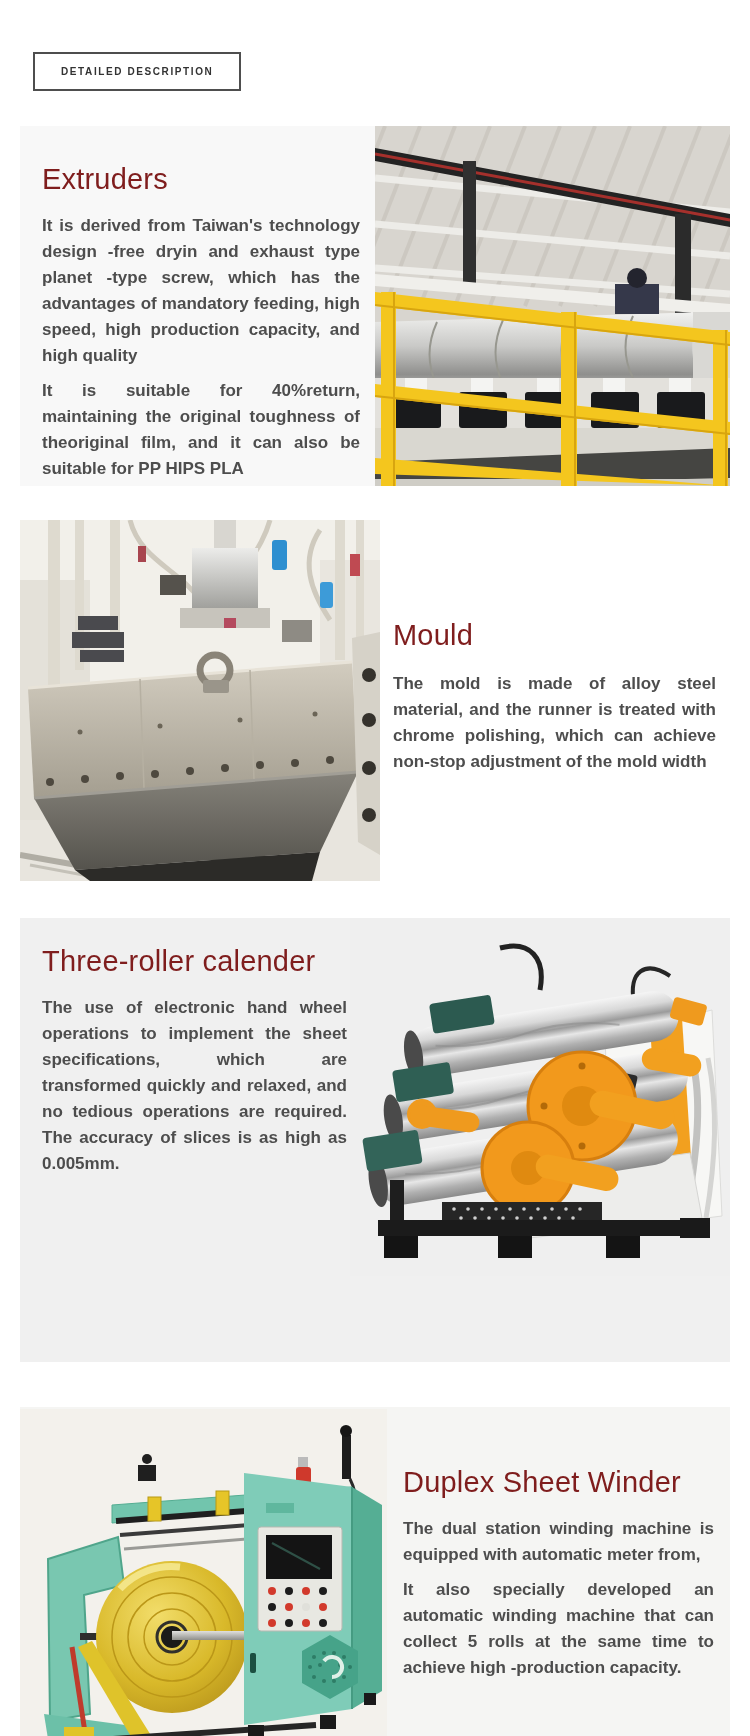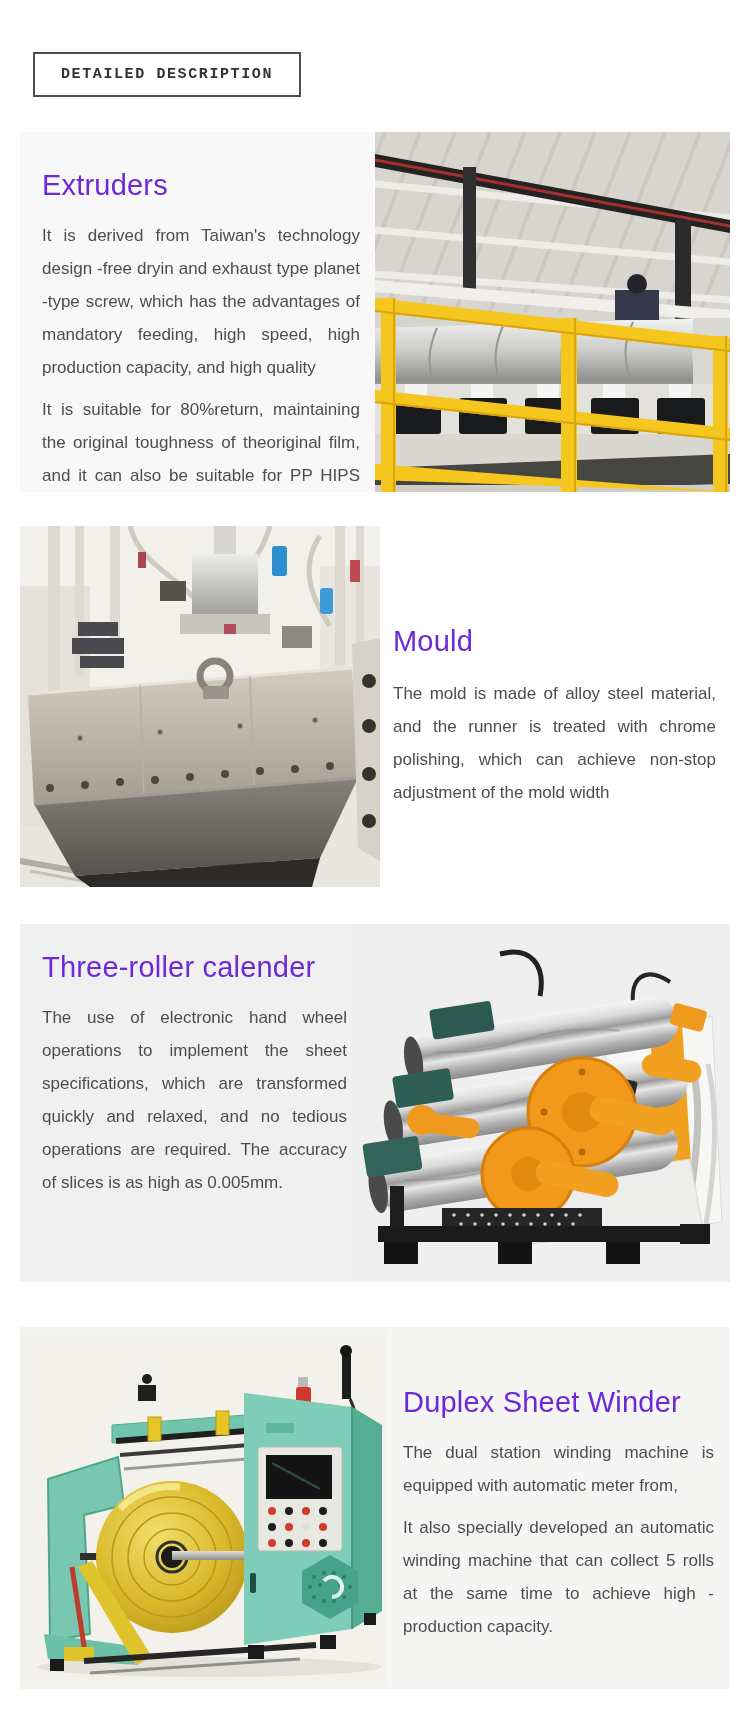--- a/index.html
+++ b/index.html
@@ -8,69 +8,69 @@
     background:#ffffff;
     font-family:"Liberation Sans","DejaVu Sans",sans-serif;
     overflow:hidden;
   }
   .page{padding:0 20px;}
   .badge{
     display:inline-block;
     margin:52px 0 0 13px;
     border:2px solid #4e4e4e;
     padding:12px 26px;
-    font-size:15px;
+    font-size:10px;
     font-weight:bold;
     letter-spacing:1.6px;
     color:#333333;
     background:#ffffff;
-    font-family:Liberation Mono, monospace;
   }
   .sec{display:flex;overflow:hidden;}
   .sec1{margin-top:35px;height:360px;background:#f8f8f8;}
   .sec2{margin-top:34px;height:361px;background:#ffffff;}
-  .sec3{margin-top:37px;height:358px;background:#f0f0f0;}
+  .sec3{margin-top:37px;height:444px;background:#f0f0f0;}
   .sec4{margin-top:45px;height:362px;background:#f5f5f3;}
   .s1-text{flex:1;padding:36px 15px 0 22px;}
   .s2-text{flex:1;padding:98px 14px 0 13px;}
   .s3-text{width:305px;padding:26px 0 0 22px;}
   .s4-text{flex:1;padding:58px 16px 0 16px;}
   h2{
     margin:0 0 16px 0;
     font-size:29px;
     line-height:1.2;
     font-weight:400;
-    color:#6d28d9;
+    color:#7f1d1d;
     letter-spacing:.2px;
   }
   .s2-text h2{margin-bottom:18px;}
   p{
     margin:0 0 9px 0;
     font-size:17px;
-    line-height:33px;
+    line-height:26px;
     color:#4d4d4d;
     text-align:justify;
+    font-weight:bold;
   }
   .imgbox{flex:none;}
   svg{display:block;}
 </style>
 </head>
 <body>
 
 <div class="page">
 
   
   <div class="badge">DETAILED DESCRIPTION</div>
 
   
   <div class="sec sec1">
     <div class="s1-text">
       <h2>Extruders</h2>
       <p>It is derived from Taiwan's technology design -free dryin and exhaust type planet -type screw, which has the advantages of mandatory feeding, high speed, high production capacity, and high quality</p>
-      <p>It is suitable for 80%return, maintaining the original toughness of theoriginal film, and it can also be suitable for PP HIPS PLA</p>
+      <p>It is suitable for 40%return, maintaining the original toughness of theoriginal film, and it can also be suitable for PP HIPS PLA</p>
     </div>
     <div class="imgbox" aria-label="factory-extrusion-line-photo">
       <svg width="355" height="360" viewBox="0 0 355 360">
         <defs>
           <linearGradient id="g1cyl" x1="0" y1="0" x2="0" y2="1">
             <stop offset="0" stop-color="#f2f2f0"></stop>
               <stop offset=".45" stop-color="#c9c9c7"></stop>
             <stop offset=".82" stop-color="#8f8f8d"></stop>
               <stop offset="1" stop-color="#b5b5b3"></stop>
           </linearGradient>

